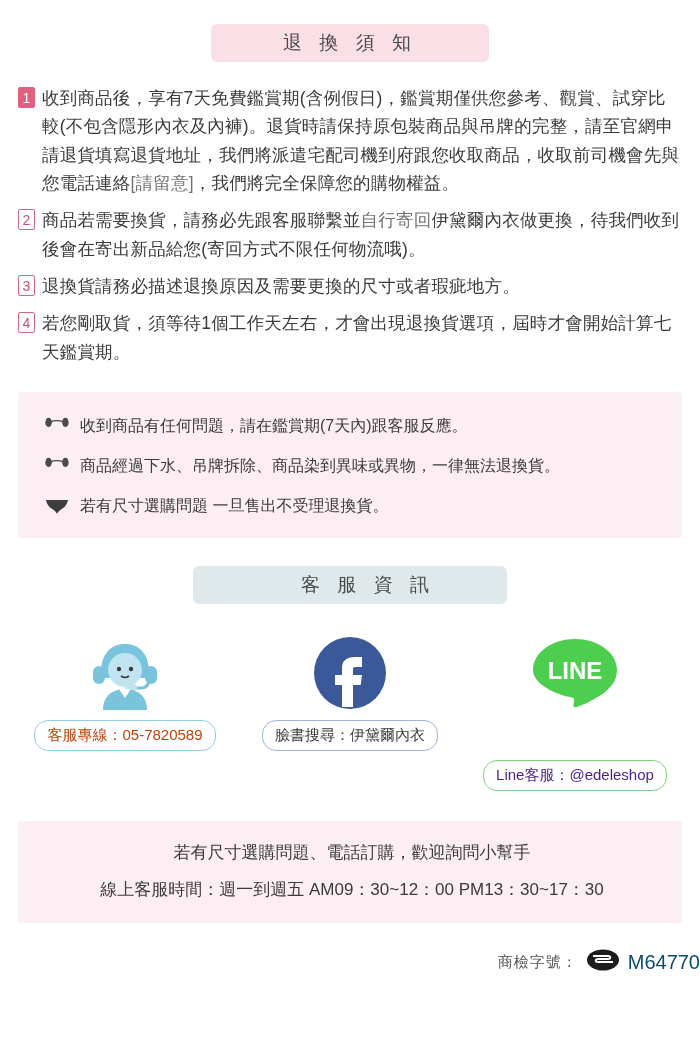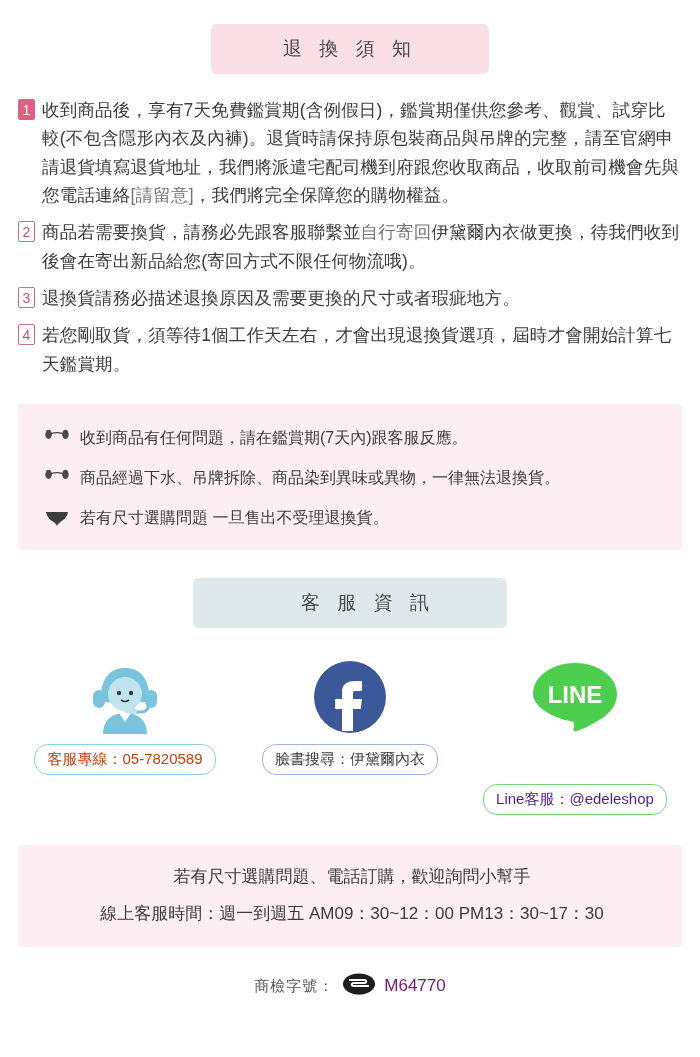--- a/index.html
+++ b/index.html
@@ -19,21 +19,21 @@
     width: 700px;
     height: 1057px;
     position: relative;
     box-sizing: border-box;
   }
 
   
   .banner {
     margin: 0 auto;
     width: 278px;
-    height: 50px;
+    height: 38px;
     border-radius: 6px;
     display: flex;
     align-items: center;
     justify-content: center;
     letter-spacing: 6px;
     font-size: 19px;
     color: #4a4a4a;
   }
   .banner-return {
     background: #fbdfe6;
@@ -159,31 +159,31 @@
   .bottombox .line2 {
     font-size: 17px;
     color: #3b3b3b;
   }
 
   
   .footer {
     margin-top: 26px;
     display: flex;
     align-items: center;
-    justify-content: center;
+    justify-content: flex-end;
     gap: 8px;
   }
   .footer-label {
     font-size: 15px;
     color: #555555;
     letter-spacing: 1px;
   }
   .footer-code {
-    font-size: 17px;
-    color: #701a75;
+    font-size: 20px;
+    color: #0c4a6e;
   }
 </style>
 </head>
 <body>
 
 <div class="page">
 
   <div class="banner banner-return">
     <span>退 換 須 知</span>
   </div>

